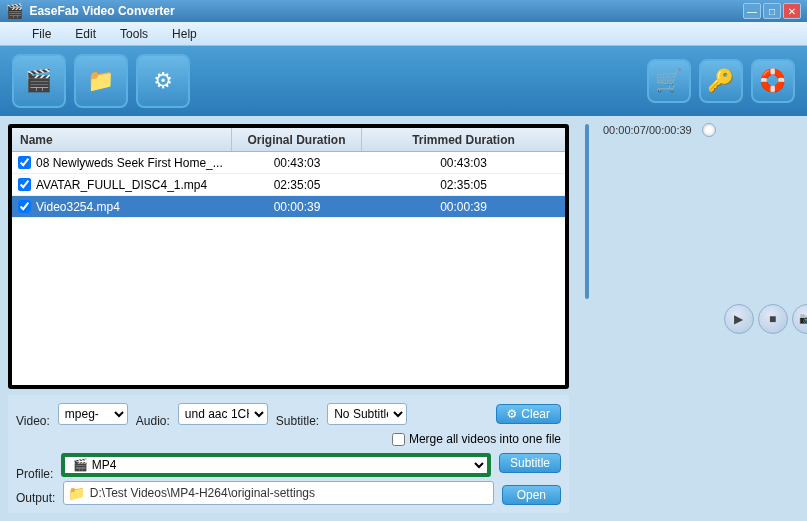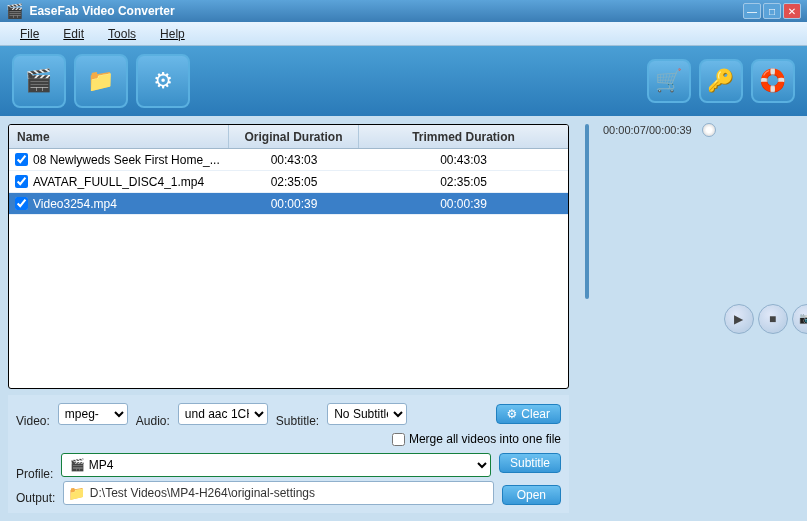--- a/index.html
+++ b/index.html
@@ -43,23 +43,22 @@
       border-radius: 2px;
     }
     .win-btn.close { background: #e05050; }
 
     
     #menu-bar {
       height: 24px;
       background: linear-gradient(to bottom, #e8f4ff, #cce4f8);
       display: flex;
       align-items: center;
-      padding: 0 8px;
+      padding: 0 20px;
       border-bottom: 1px solid #a0c0d8;
-      text-decoration: underline;
     }
     .menu-item {
       padding: 2px 12px;
       cursor: pointer;
       color: #222;
       font-size: 12px;
       border-radius: 3px;
     }
 
     
@@ -116,21 +115,21 @@
       flex: 1;
       display: flex;
       flex-direction: column;
       padding: 8px;
       gap: 6px;
     }
 
     
     #file-list-container {
       background: white;
-      border: 1px solid #000000;
+      border: 4px solid #000000;
       flex: 1;
       border-radius: 3px;
       overflow: hidden;
     }
     #file-list-header {
       display: flex;
       background: linear-gradient(to bottom, #e8f0f8, #d0e0f0);
       border-bottom: 1px solid #a0b8cc;
       height: 24px;
       align-items: center;
@@ -205,21 +204,21 @@
     #output-row {
       display: flex;
       align-items: flex-end;
       gap: 8px;
       padding: 4px 8px;
       height: 30px;
     }
     .profile-select {
       flex: 1;
       height: 24px;
-      border: 1px solid #15803d;
+      border: 4px solid #15803d;
       background: white;
       border-radius: 3px;
       font-size: 12px;
       padding: 0 4px;
       cursor: pointer;
     }
     .settings-btn {
       background: linear-gradient(to bottom, #6ac0f0, #3898d8);
       border: 1px solid #2080c0;
       border-radius: 4px;

